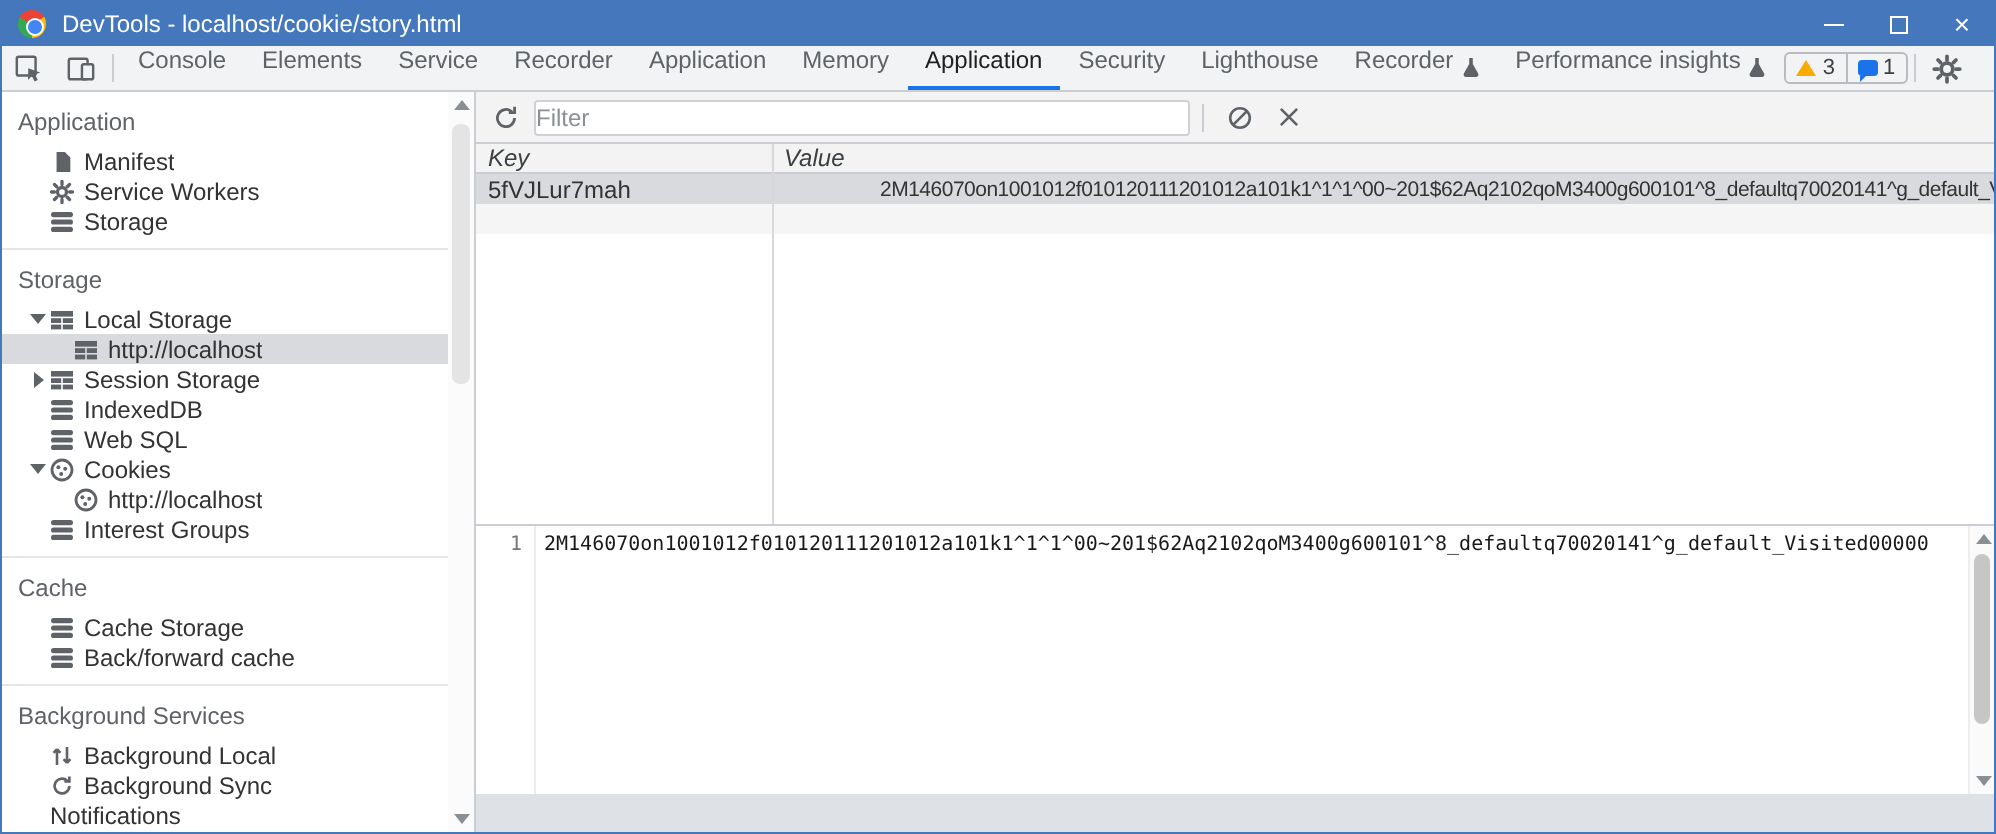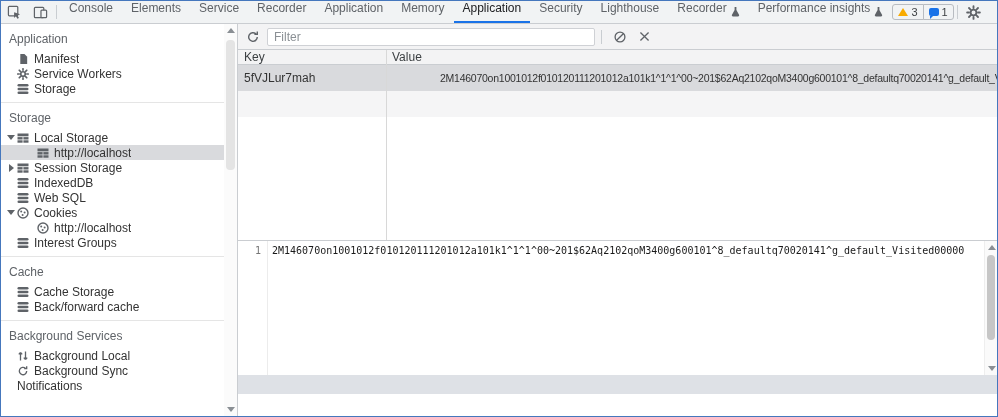--- a/index.html
+++ b/index.html
@@ -39,50 +39,50 @@
 
   
   .content { flex:1; display:flex; min-height:0; }
 
   
   .sidebar { width:237px; flex:0 0 auto; border-right:1px solid #cacdd1; position:relative; background:#fff; overflow:hidden; }
   .sidebar-tree { position:absolute; left:0; top:0; right:13px; bottom:0; overflow:hidden; }
   .side-section { border-bottom:1px solid #e5e5e5; padding-bottom:6px; }
   .side-section:last-child { border-bottom:none; }
   .section-title { color:#5f6368; padding:8px 0 5px 8px; }
-  .side-row { display:flex; align-items:center; height:15px; padding-left:4px; white-space:nowrap; cursor:default; }
+  .side-row { display:flex; align-items:center; height:15px; padding-left:12px; white-space:nowrap; cursor:default; }
   .side-row.selected { background:#d9dadd; }
   .disc { width:12px; flex:0 0 auto; display:flex; align-items:center; justify-content:center; }
   .disc-spacer { width:12px; flex:0 0 auto; }
   .tri-down { width:0; height:0; border-left:4px solid transparent; border-right:4px solid transparent; border-top:5px solid #5f6368; }
   .tri-right { width:0; height:0; border-top:4px solid transparent; border-bottom:4px solid transparent; border-left:5px solid #5f6368; }
   .side-icon { width:12px; height:12px; flex:0 0 auto; margin-right:5px; display:flex; align-items:center; justify-content:center; }
   .indent1 { padding-left:24px; }
   .side-label { overflow:hidden; text-overflow:ellipsis; }
 
   
   .side-scroll { position:absolute; right:0; top:0; bottom:0; width:13px; background:#fbfbfb; }
   .sb-arrow-up { position:absolute; top:4px; left:3px; width:0; height:0; border-left:4px solid transparent; border-right:4px solid transparent; border-bottom:5px solid #8a8f94; }
   .sb-arrow-down { position:absolute; bottom:4px; left:3px; width:0; height:0; border-left:4px solid transparent; border-right:4px solid transparent; border-top:5px solid #8a8f94; }
   .side-thumb { position:absolute; left:2px; right:2px; top:16px; height:130px; background:#e4e4e4; border-radius:4px; }
 
   
   .main { flex:1; display:flex; flex-direction:column; min-width:0; background:#fff; }
   .toolbar { height:26px; flex:0 0 auto; background:#f3f3f4; border-bottom:1px solid #cacdd1; display:flex; align-items:center; padding:0 3px; }
   .toolbar .tool-btn { width:24px; }
-  .filter-input { width:328px; height:18px; border:1px solid #cfd1d5; border-radius:2px; background:#fff; font-family:"Liberation Sans",sans-serif; font-size:12px; padding:0 6px; margin-left:2px; color:#333; outline:none; }
+  .filter-input { width:328px; height:18px; border:1px solid #cfd1d5; border-radius:2px; background:#fff; font-family:"Liberation Sans",sans-serif; font-size:12px; padding:0 0; margin-left:2px; color:#333; outline:none; }
   .filter-input::placeholder { color:#8b9095; }
   .toolbar .vsep { margin:0 6px; }
 
   
   .grid { height:190px; flex:0 0 auto; position:relative; display:flex; flex-direction:column; overflow:hidden; }
-  .grid-header { height:15px; flex:0 0 auto; background:#f3f3f4; border-bottom:1px solid #cacdd1; display:flex; align-items:flex-start; color:#3c4043; }
+  .grid-header { height:15px; flex:0 0 auto; background:#f3f3f4; border-bottom:1px solid #cacdd1; display:flex; align-items:flex-start; color:#3c4043;font-style:italic; }
   .gcell-key { width:148px; flex:0 0 auto; padding-left:6px; overflow:hidden; white-space:nowrap; }
   .gcell-val { flex:1; padding-left:6px; overflow:hidden; white-space:nowrap; min-width:0; }
-  .grid-row { height:26px; flex:0 0 auto; display:flex; align-items:center;gap:48px; }
+  .grid-row { height:15px; flex:0 0 auto; display:flex; align-items:center;gap:48px; }
   .grid-row.selected { background:#d9dadd; }
   .grid-row.stripe { background:#f5f5f6; }
   .grid-row .gcell-val { font-size:10.5px; letter-spacing:-0.25px; }
   .grid-fill { flex:1; }
   .col-divider { position:absolute; left:148px; top:0; bottom:0; width:1px; background:#d8d8d8; }
 
   
   .preview { height:135px; flex:0 0 auto; border-top:1px solid #cacdd1; display:flex; position:relative; background:#fff; overflow:hidden; }
   .gutter { width:30px; flex:0 0 auto; border-right:1px solid #ececec; text-align:right; padding:4px 6px 0 0; color:#767676; font-family:"DejaVu Sans Mono",monospace; font-size:10px; }
   .code { flex:1; min-width:0; padding:4px 2px 0 4px; font-family:"DejaVu Sans Mono",monospace; font-size:10px; white-space:nowrap; overflow:hidden; color:#1a1a1a; }
@@ -91,20 +91,35 @@
 
   .bottombar { height:19px; flex:0 0 auto; background:#dee1e6; }
 
   svg { display:block; }
 </style>
 </head>
 <body>
 
 <div class="window">
 
+  <div class="titlebar">
+    <span class="chrome-logo"></span>
+    <span class="title-text">DevTools - localhost/cookie/story.html</span>
+    <div class="win-controls">
+      <div class="win-btn">
+          <span class="glyph-min"></span>
+        </div>
+      <div class="win-btn">
+          <span class="glyph-max"></span>
+        </div>
+      <div class="win-btn">
+          <span class="glyph-close">×</span>
+        </div>
+    </div>
+  </div>
 
   <div class="tabbar">
     <div class="tool-btn">
       <span>
         <svg width="15" height="15" viewBox="0 0 16 16">
             <rect x="1.5" y="1.5" width="10" height="10" rx="1" fill="none" stroke="#5f6368" stroke-width="1.3"></rect>
             <path d="M7.6 7.6l6.4 2.3-2.8 1 1.5 3-1.7.8-1.5-3-2 2.2z" fill="#5f6368"></path>
           </svg>
       </span>
     </div>

